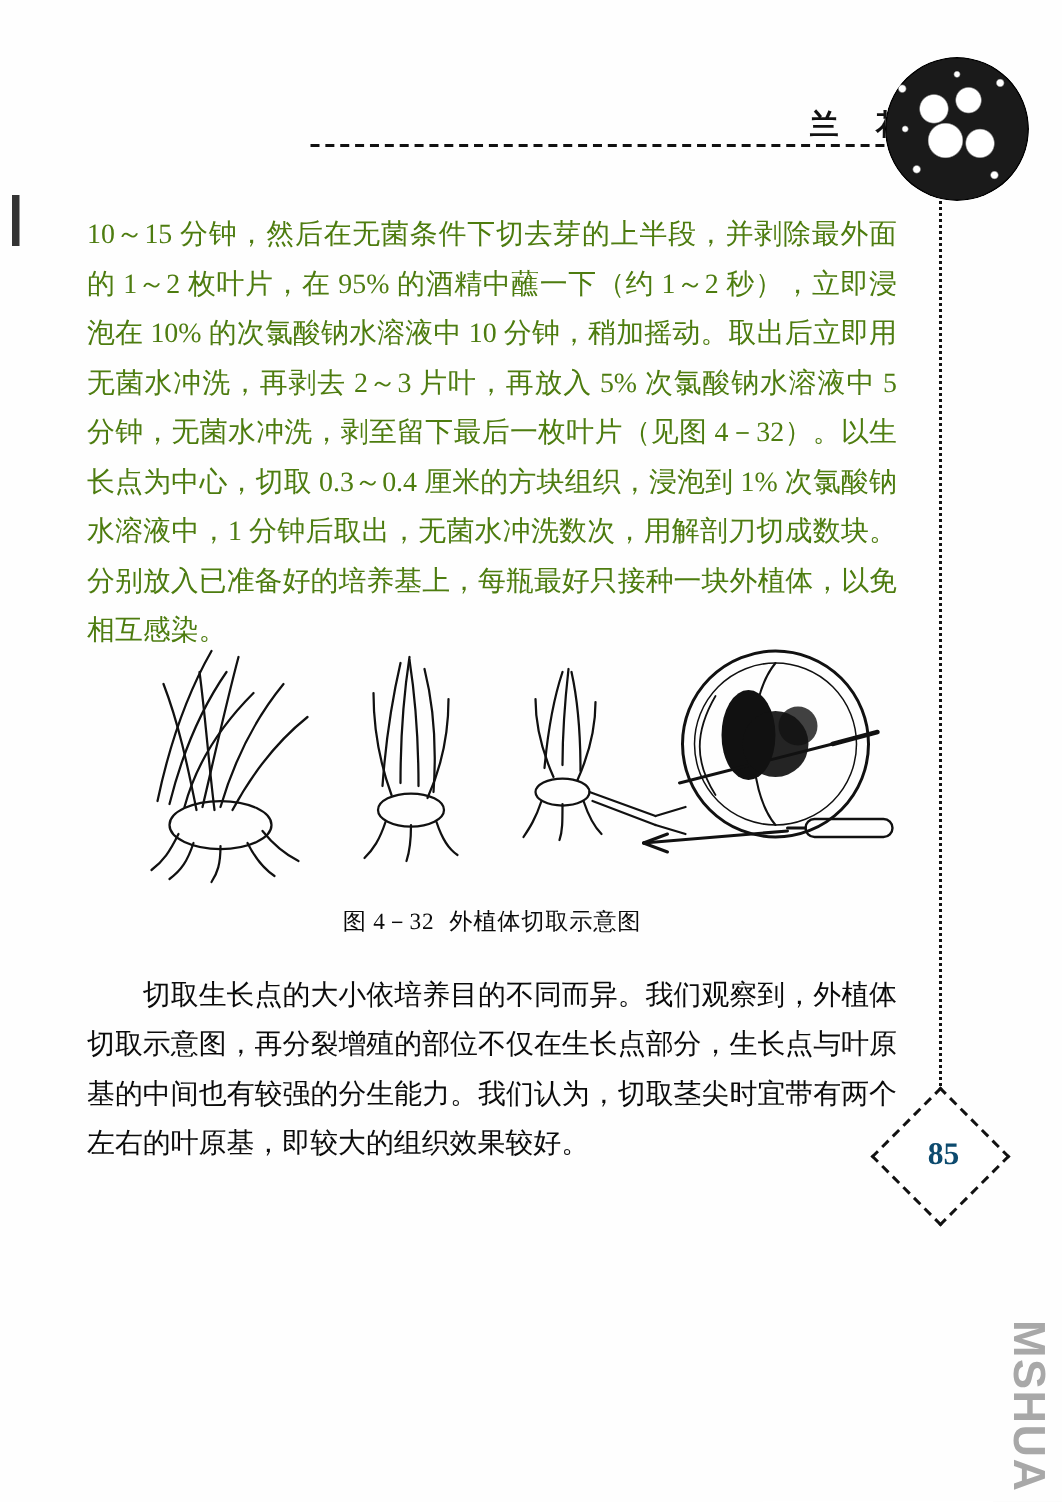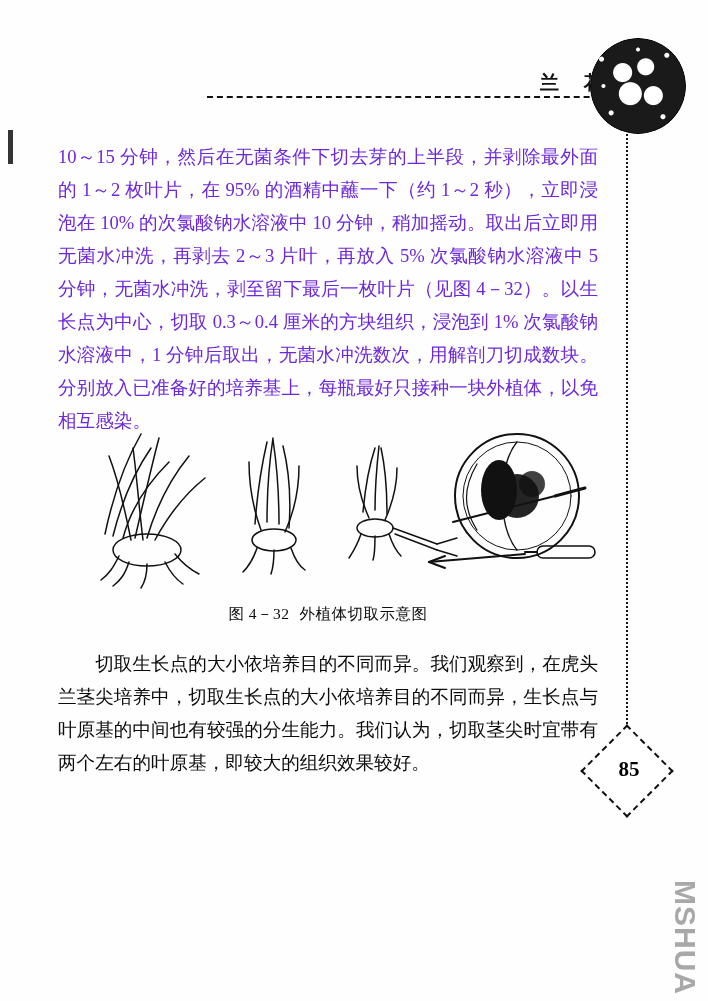--- a/index.html
+++ b/index.html
@@ -114,34 +114,34 @@
     position: absolute;
     right: 48px;
     top: 738px;
     width: 62px;
     height: 62px;
     display: flex;
     align-items: center;
     justify-content: center;
     font-size: 21px;
     font-weight: 700;
-    color: #000000;
+    color: #0c4a6e;
   }
 
   
   .body-text {
     position: absolute;
     left: 58px;
     top: 140px;
     width: 540px;
     font-size: 18.6px;
     line-height: 33px;
     text-align: justify;
     text-justify: inter-ideograph;
-    color: #6d28d9;
+    color: #4d7c0f;
   }
   .body-text p {
     margin: 0 0 0 0;
   }
   .indent {
     text-indent: 2em;
   }
 
   
   .figure {
@@ -286,17 +286,17 @@
         <circle cx="447" cy="80" r="13" opacity=".8"></circle>
       </g>
     </svg>
   </div>
 
   <div class="figure-caption">
     <span class="cap-num">图 4－32</span><span>外植体切取示意图</span>
   </div>
 
   <div class="lower-text">
-    <p class="indent">切取生长点的大小依培养目的不同而异。我们观察到，在虎头兰茎尖培养中，切取生长点的大小依培养目的不同而异，生长点与叶原基的中间也有较强的分生能力。我们认为，切取茎尖时宜带有两个左右的叶原基，即较大的组织效果较好。</p>
+    <p class="indent">切取生长点的大小依培养目的不同而异。我们观察到，外植体切取示意图，再分裂增殖的部位不仅在生长点部分，生长点与叶原基的中间也有较强的分生能力。我们认为，切取茎尖时宜带有两个左右的叶原基，即较大的组织效果较好。</p>
   </div>
 
   <div class="watermark">MSHUA</div>
 </div>
 
 </body></html>

